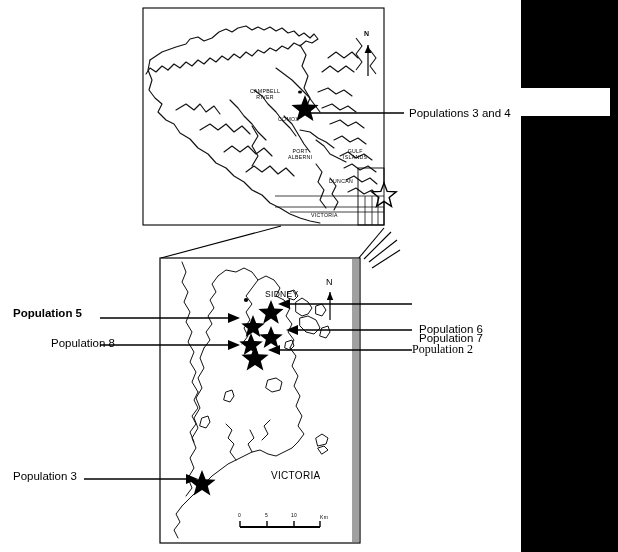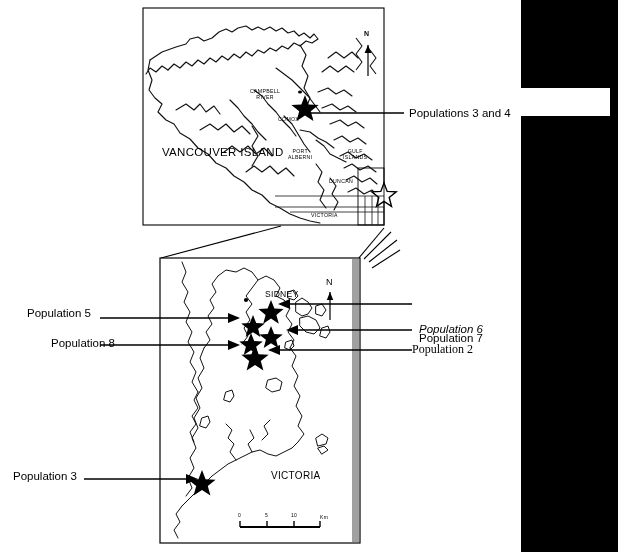--- a/index.html
+++ b/index.html
@@ -225,44 +225,41 @@
 
   <div class="maplbl" style="left:343px;top:148px;font-size:5.2px;line-height:6px;text-align:center;">
     <div>GULF</div>
     <div>ISLANDS</div>
   </div>
 
   <div class="maplbl" style="left:329px;top:178px;font-size:5.2px;line-height:6px;">DUNCAN</div>
 
   <div class="maplbl" style="left:311px;top:212px;font-size:5.2px;line-height:6px;">VICTORIA</div>
 
-  <div class="maplbl" style="left:162px;top:145px;font-size:11.5px;line-height:14px;text-align:center;width:104px;">
-    <div>VANCOUVER ISLAND</div>
-  </div>
 
   <div class="maplbl" style="left:364px;top:30px;font-size:7px;font-weight:bold;">N</div>
 
   <div class="maplbl" style="left:326px;top:277px;font-size:9px;">N</div>
 
   <div class="maplbl" style="left:265px;top:289px;font-size:8.5px;">SIDNEY</div>
 
   <div class="maplbl" style="left:271px;top:470px;font-size:10px;">VICTORIA</div>
 
   <div class="maplbl" style="left:238px;top:512px;font-size:5px;">0</div>
   <div class="maplbl" style="left:265px;top:512px;font-size:5px;">5</div>
   <div class="maplbl" style="left:291px;top:512px;font-size:5px;">10</div>
   <div class="maplbl" style="left:320px;top:514px;font-size:5px;">Km</div>
 
   <div class="lbl" style="left:409px;top:107px;font-size:11.5px;">Populations 3 and 4</div>
 
   <div class="lbl" style="left:419px;top:292px;font-size:11.5px;margin-top:40px;">Population 7</div>
 
-  <div class="lbl" style="left:419px;top:323px;font-size:11.5px;font-style:italic;">Population 6</div>
+  <div class="lbl" style="left:419px;top:323px;font-size:11.5px;">Population 6</div>
 
   <div class="lbl" style="left:412px;top:343px;font-size:12px;font-family:Liberation Serif, serif;">Population 2</div>
 
-  <div class="lbl" style="left:27px;top:307px;font-size:11.5px;">Population 5</div>
+  <div class="lbl" style="left:13px;top:307px;font-size:11.5px;font-weight:bold;">Population 5</div>
 
   <div class="lbl" style="left:13px;top:337px;font-size:11.5px;margin-left:38px;">Population 8</div>
 
   <div class="lbl" style="left:13px;top:470px;font-size:11.5px;">Population 3</div>
 
 </div>
 
 </body></html>

